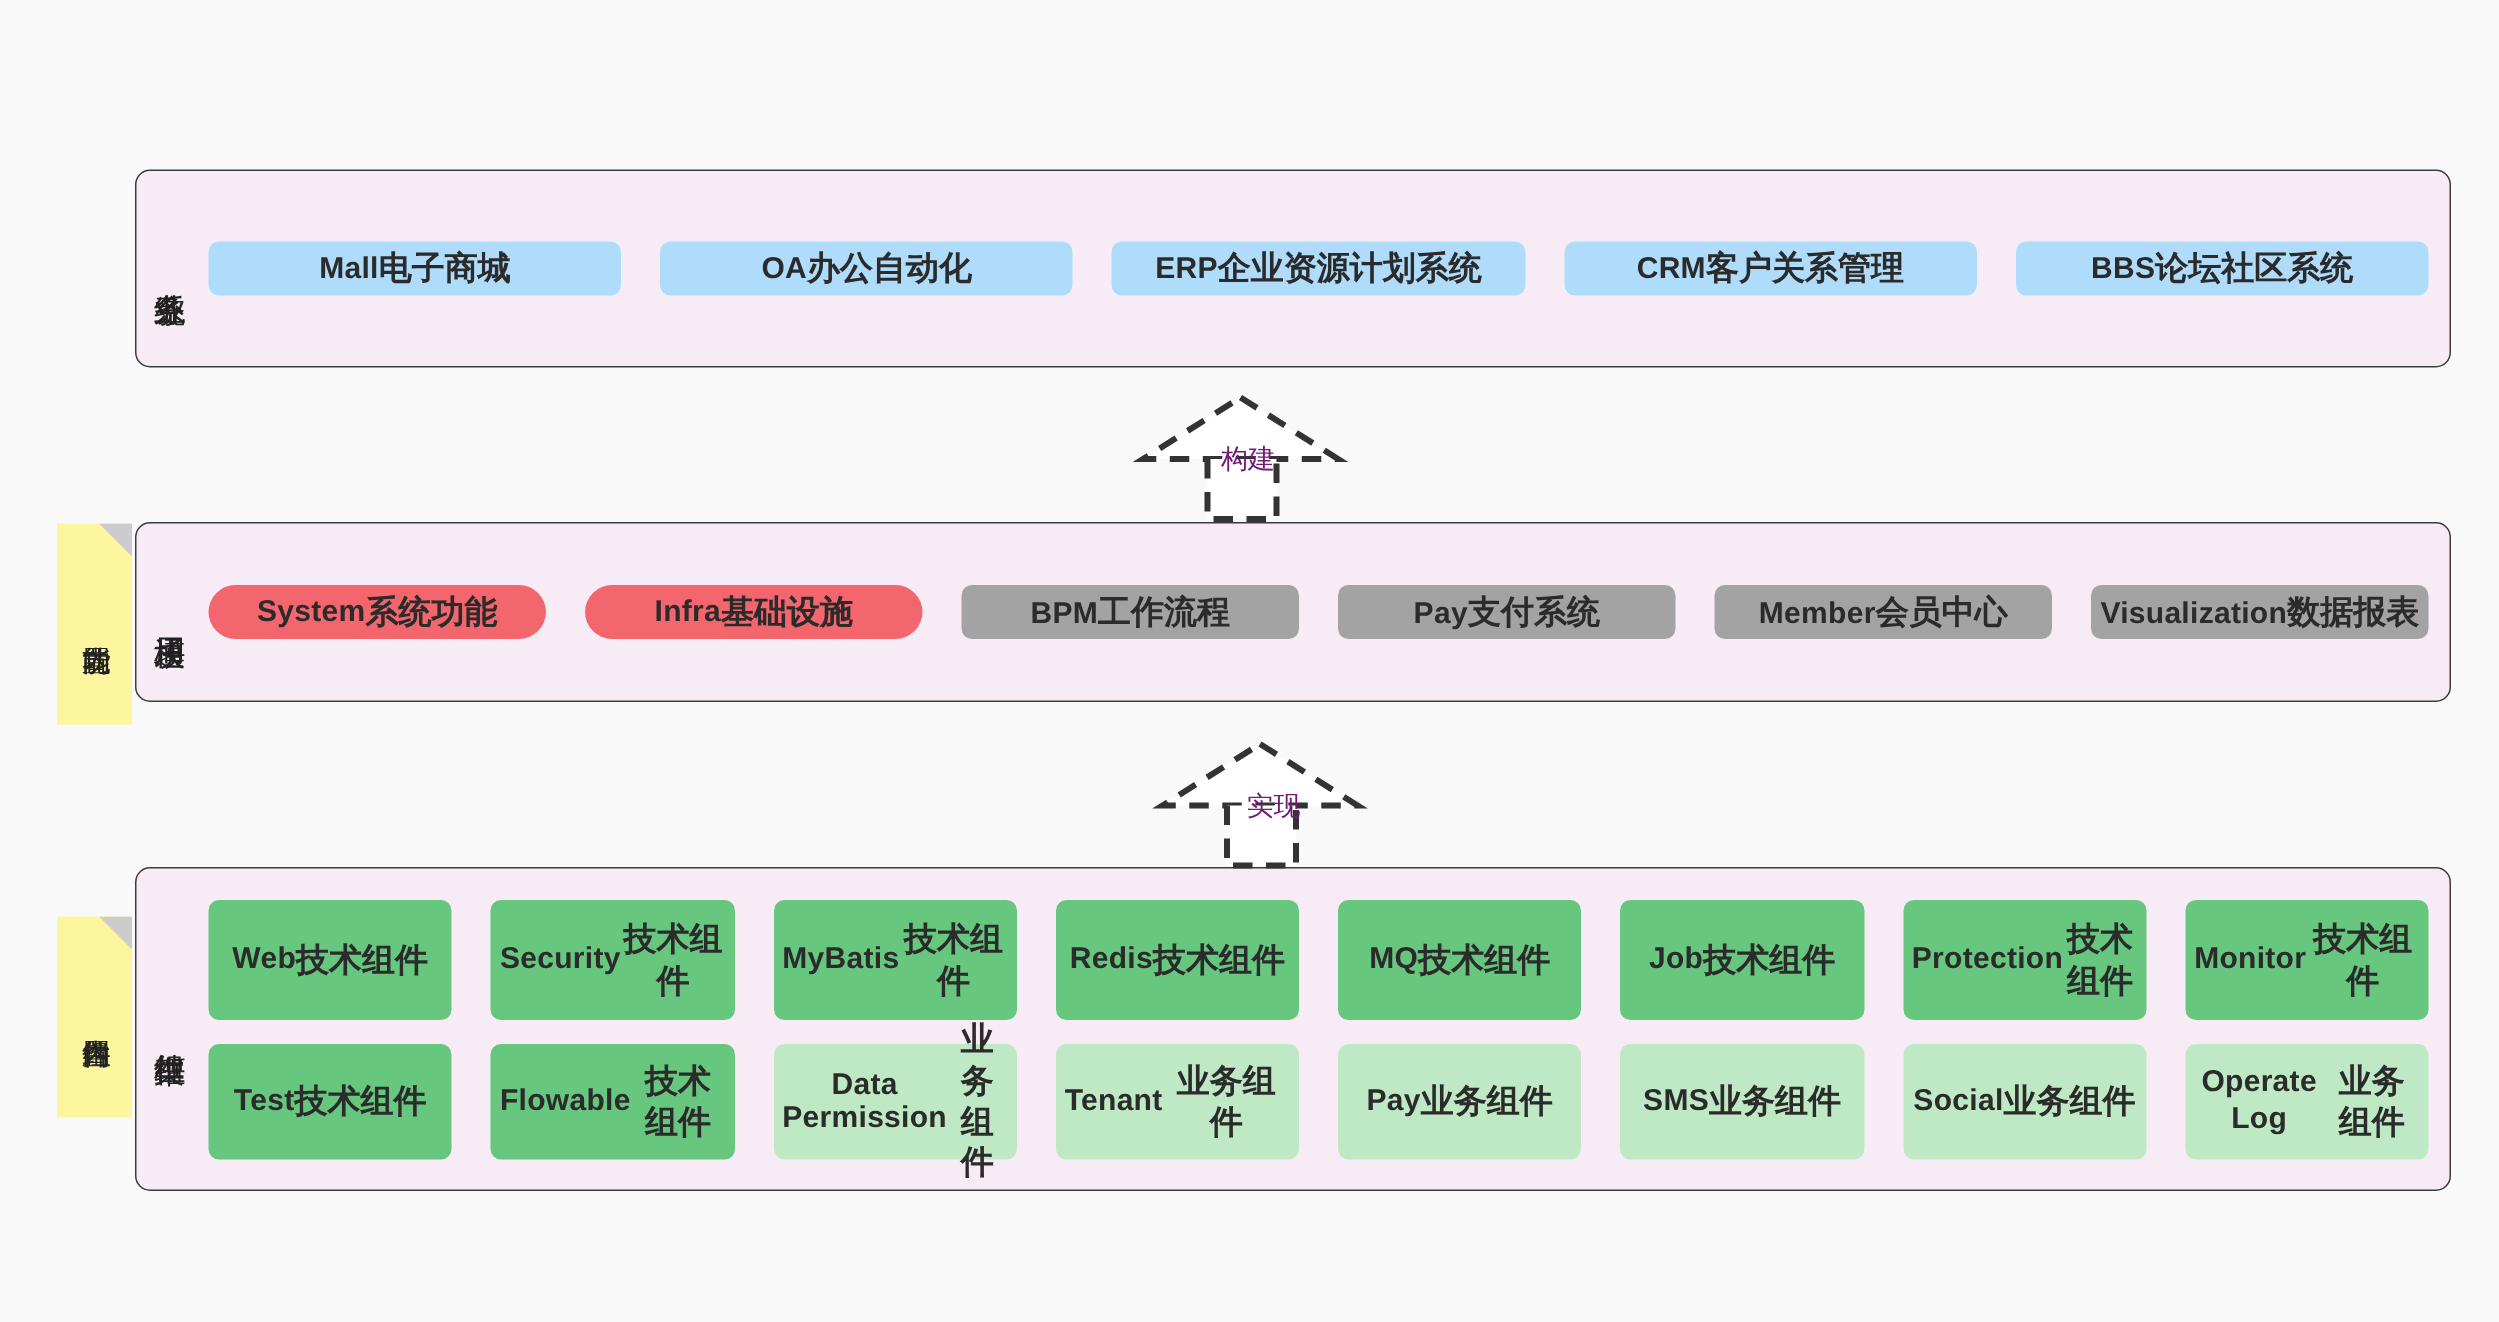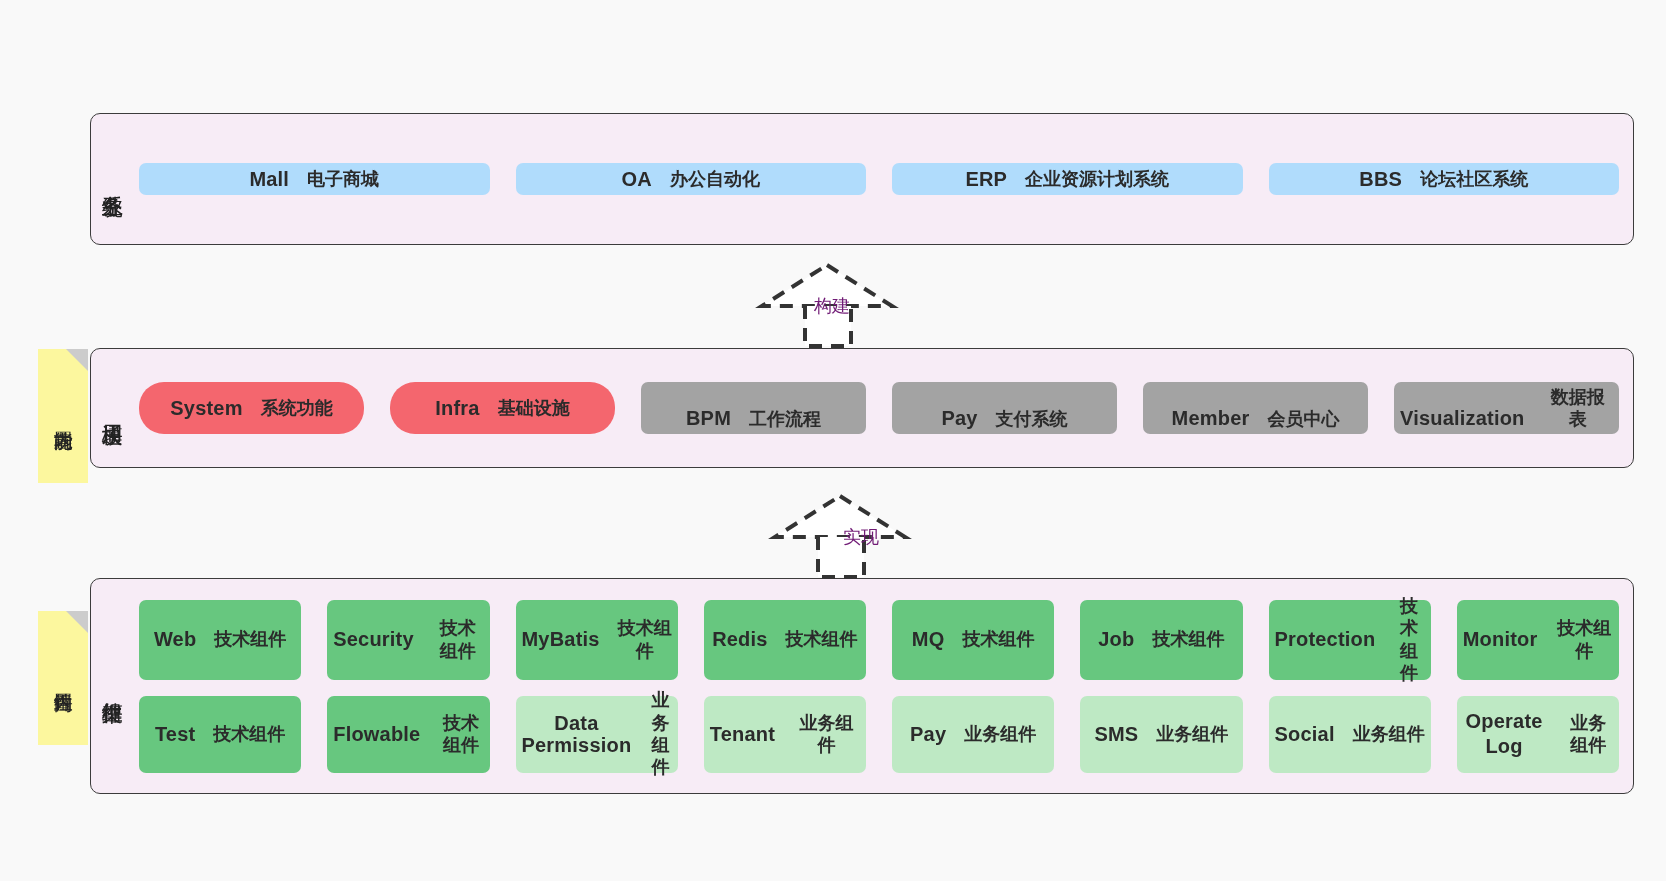--- a/index.html
+++ b/index.html
@@ -79,22 +79,21 @@
     line-height: 1.24;
     padding: 4px 6px;
     box-sizing: border-box;
     font-weight: bold;
   }
   .card .en {
     font-size: 20px;
     letter-spacing: .2px;
   }
   .card .cn {
-    font-size: 18px;
-    padding-left: 18px;
+    font-size: 22px;
   }
 
   .c-blue        { background: #b0dcfc; }
   .c-red         { background: #f4666e; border-radius: 25px; }
   .c-pink        { background: #a3a3a3; align-items: flex-end; }
   .c-green       { background: #67c77f; }
   .c-lightgreen  { background: #bee9c4; }
 
   
   .note {
@@ -154,20 +153,24 @@
         </div>
         <div class="card c-blue">
           <span class="en">OA</span>
           <span class="cn">办公自动化</span>
         </div>
         <div class="card c-blue">
           <span class="en">ERP</span>
           <span class="cn">企业资源计划系统</span>
         </div>
         <div class="card c-blue">
+          <span class="en">CRM</span>
+          <span class="cn">客户关系管理</span>
+        </div>
+        <div class="card c-blue">
           <span class="en">BBS</span>
           <span class="cn">论坛社区系统</span>
         </div>
 
       </div>
     </div>
   </div>
 
   <div class="arrow" id="arrow-build" style="left:757px; top:258px; width:145px; height:90px;">
     <svg width="145" height="90" viewBox="0 0 145 90">
@@ -216,21 +219,21 @@
 
       </div>
     </div>
   </div>
 
   <div class="arrow" id="arrow-implement" style="left:770px; top:489px; width:145px; height:90px;">
     <svg width="145" height="90" viewBox="0 0 145 90">
       <path d="M 70 7 L 135 48 L 5 48 Z" fill="#ffffff" stroke="#333333" stroke-width="4" stroke-dasharray="13 9" stroke-linejoin="miter"></path>
       <path d="M 48 48 L 48 88 L 94 88 L 94 48" fill="#ffffff" stroke="#333333" stroke-width="4" stroke-dasharray="13 9"></path>
     </svg>
-    <span class="arrow-label" style="left:73px; top:36px;">实现</span>
+    <span class="arrow-label" style="left:61px; top:36px;">实现</span>
   </div>
 
   <div class="note" id="note-builtin-component" style="left:38px; top:611px; width:50px; height:134px;">
     <span class="fold"></span>
     <span class="note-text">内置组件</span>
   </div>
 
   <div class="layer" id="layer-framework-component" style="left:90px; top:578px; width:1544px; height:216px;">
     <div class="layer-title">框架组件</div>
     <div class="layer-body">

